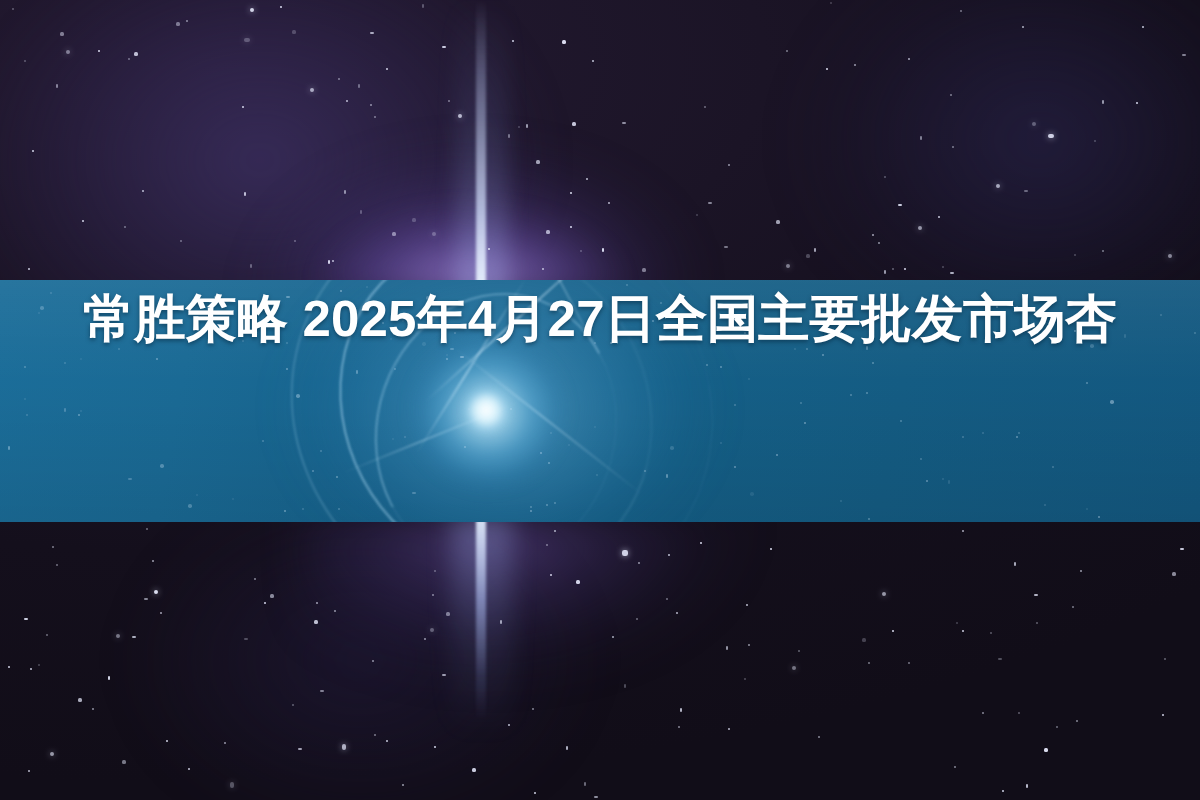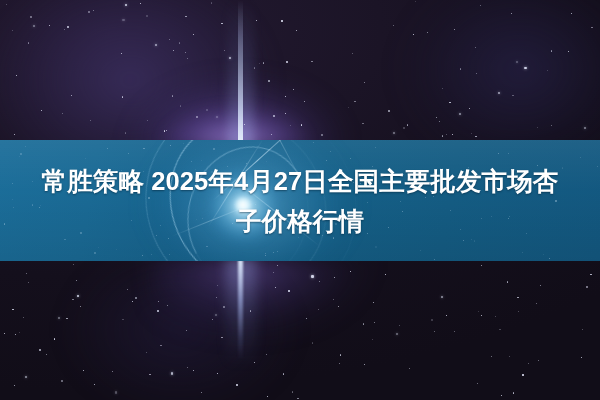--- a/index.html
+++ b/index.html
@@ -182,21 +182,20 @@
   }
 
   
   .headline {
     position: absolute;
     left: 0; top: 140px;
     width: 600px; height: 121px;
     display: flex;
     flex-direction: column;
     align-items: center;
-    justify-content: center;
     box-sizing: border-box;
     padding: 0 14px;
   }
   .hl-line {
     color: #ffffff;
     font-size: 25.5px;
     font-weight: bold;
     line-height: 40px;
     letter-spacing: 0.1px;
     white-space: nowrap;
@@ -567,16 +566,15 @@
         <div class="band-star" style="left: 156.1px; top: 95.3px; width: 1.1px; height: 1.1px; opacity: 0.45;"></div>
         <div class="band-star" style="left: 432.6px; top: 32.9px; width: 1.8px; height: 1.8px; opacity: 0.4;"></div>
         <div class="band-star" style="left: 200.6px; top: 19.5px; width: 1.1px; height: 1.1px; opacity: 0.14;"></div>
         <div class="band-star" style="left: 128.2px; top: 13.1px; width: 1.1px; height: 1.1px; opacity: 0.45;"></div>
         <div class="band-star" style="left: 13.2px; top: 67px; width: 1.1px; height: 1.1px; opacity: 0.27;"></div>
       </div>
   </div>
 
   <div class="headline">
     <div class="hl-line l1">常胜策略 2025年4月27日全国主要批发市场杏</div>
-    <div class="hl-line l2">子价格行情</div>
   </div>
 
 </div>
 
 </body></html>

